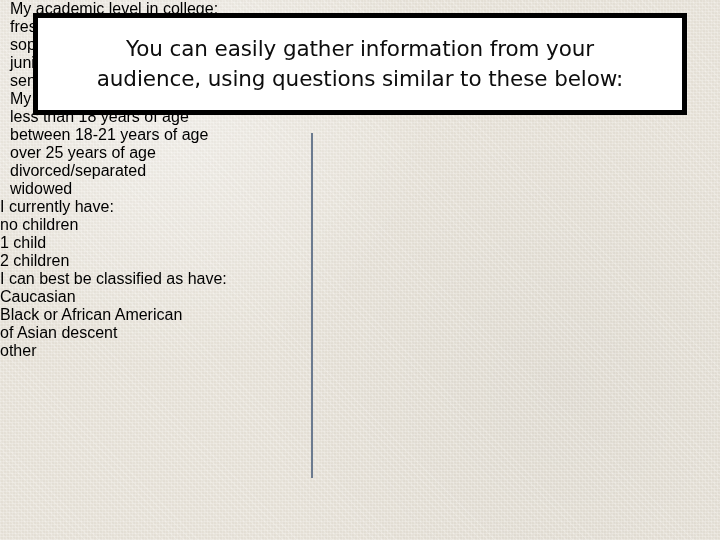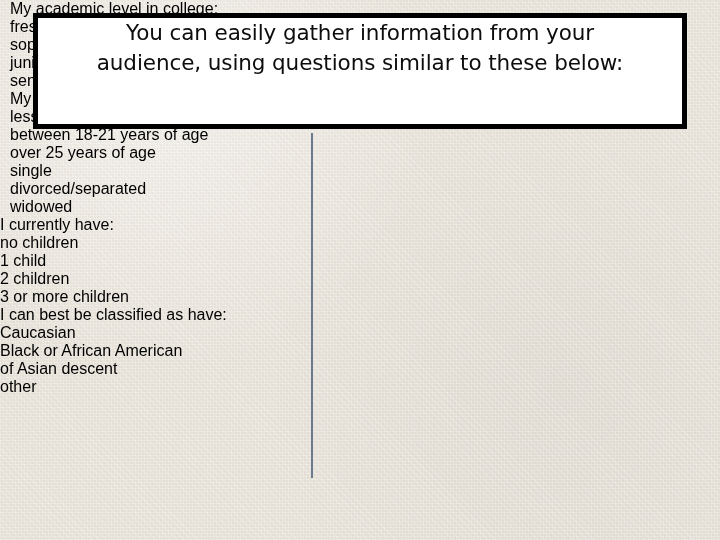--- a/index.html
+++ b/index.html
@@ -26,25 +26,26 @@
       radial-gradient(circle at 78% 72%, rgba(0,0,0,0.030), rgba(0,0,0,0) 45%);
     overflow: hidden;
   }
 
   
   #title-box {
     position: absolute;
     left: 33px;
     top: 13px;
     width: 654px;
-    height: 116px;
+    height: 102px;
     background: #ffffff;
     border: 5px solid #000000;
     box-sizing: border-box;
     display: flex;
+    align-items: center;
     justify-content: center;
   }
   #title-text {
     font-family: "DejaVu Sans", "Liberation Sans", sans-serif;
     font-size: 21.5px;
     line-height: 30px;
     color: #0d0d0d;
     text-align: center;
     letter-spacing: -0.1px;
     padding: 0 14px;
@@ -88,33 +89,31 @@
   <div id="col-left">
       <span class="opt-line">My academic level in college:</span>
       <span class="opt-line">freshman</span>
       <span class="opt-line">sophomore</span>
       <span class="opt-line">junior</span>
       <span class="opt-line">senior</span>
       <span class="opt-line">My age is:</span>
       <span class="opt-line">less than 18 years of age</span>
       <span class="opt-line">between 18-21 years of age</span>
       <span class="opt-line">over 25 years of age</span>
-      <span class="opt-line">single</span>
       <span class="opt-line">divorced/separated</span>
       <span class="opt-line">widowed</span>
     </div>
 
   <div id="divider"></div>
 
   <div id="col-right">
       <span class="opt-line">I currently have:</span>
       <span class="opt-line">no children</span>
       <span class="opt-line">1 child</span>
       <span class="opt-line">2 children</span>
-      <span class="opt-line">3 or more children</span>
       <span class="opt-line">I can best be classified as have:</span>
       <span class="opt-line">Caucasian</span>
       <span class="opt-line">Black or African American</span>
       <span class="opt-line">of Asian descent</span>
       <span class="opt-line">other</span>
     </div>
 
 </div>
 
 </body></html>

